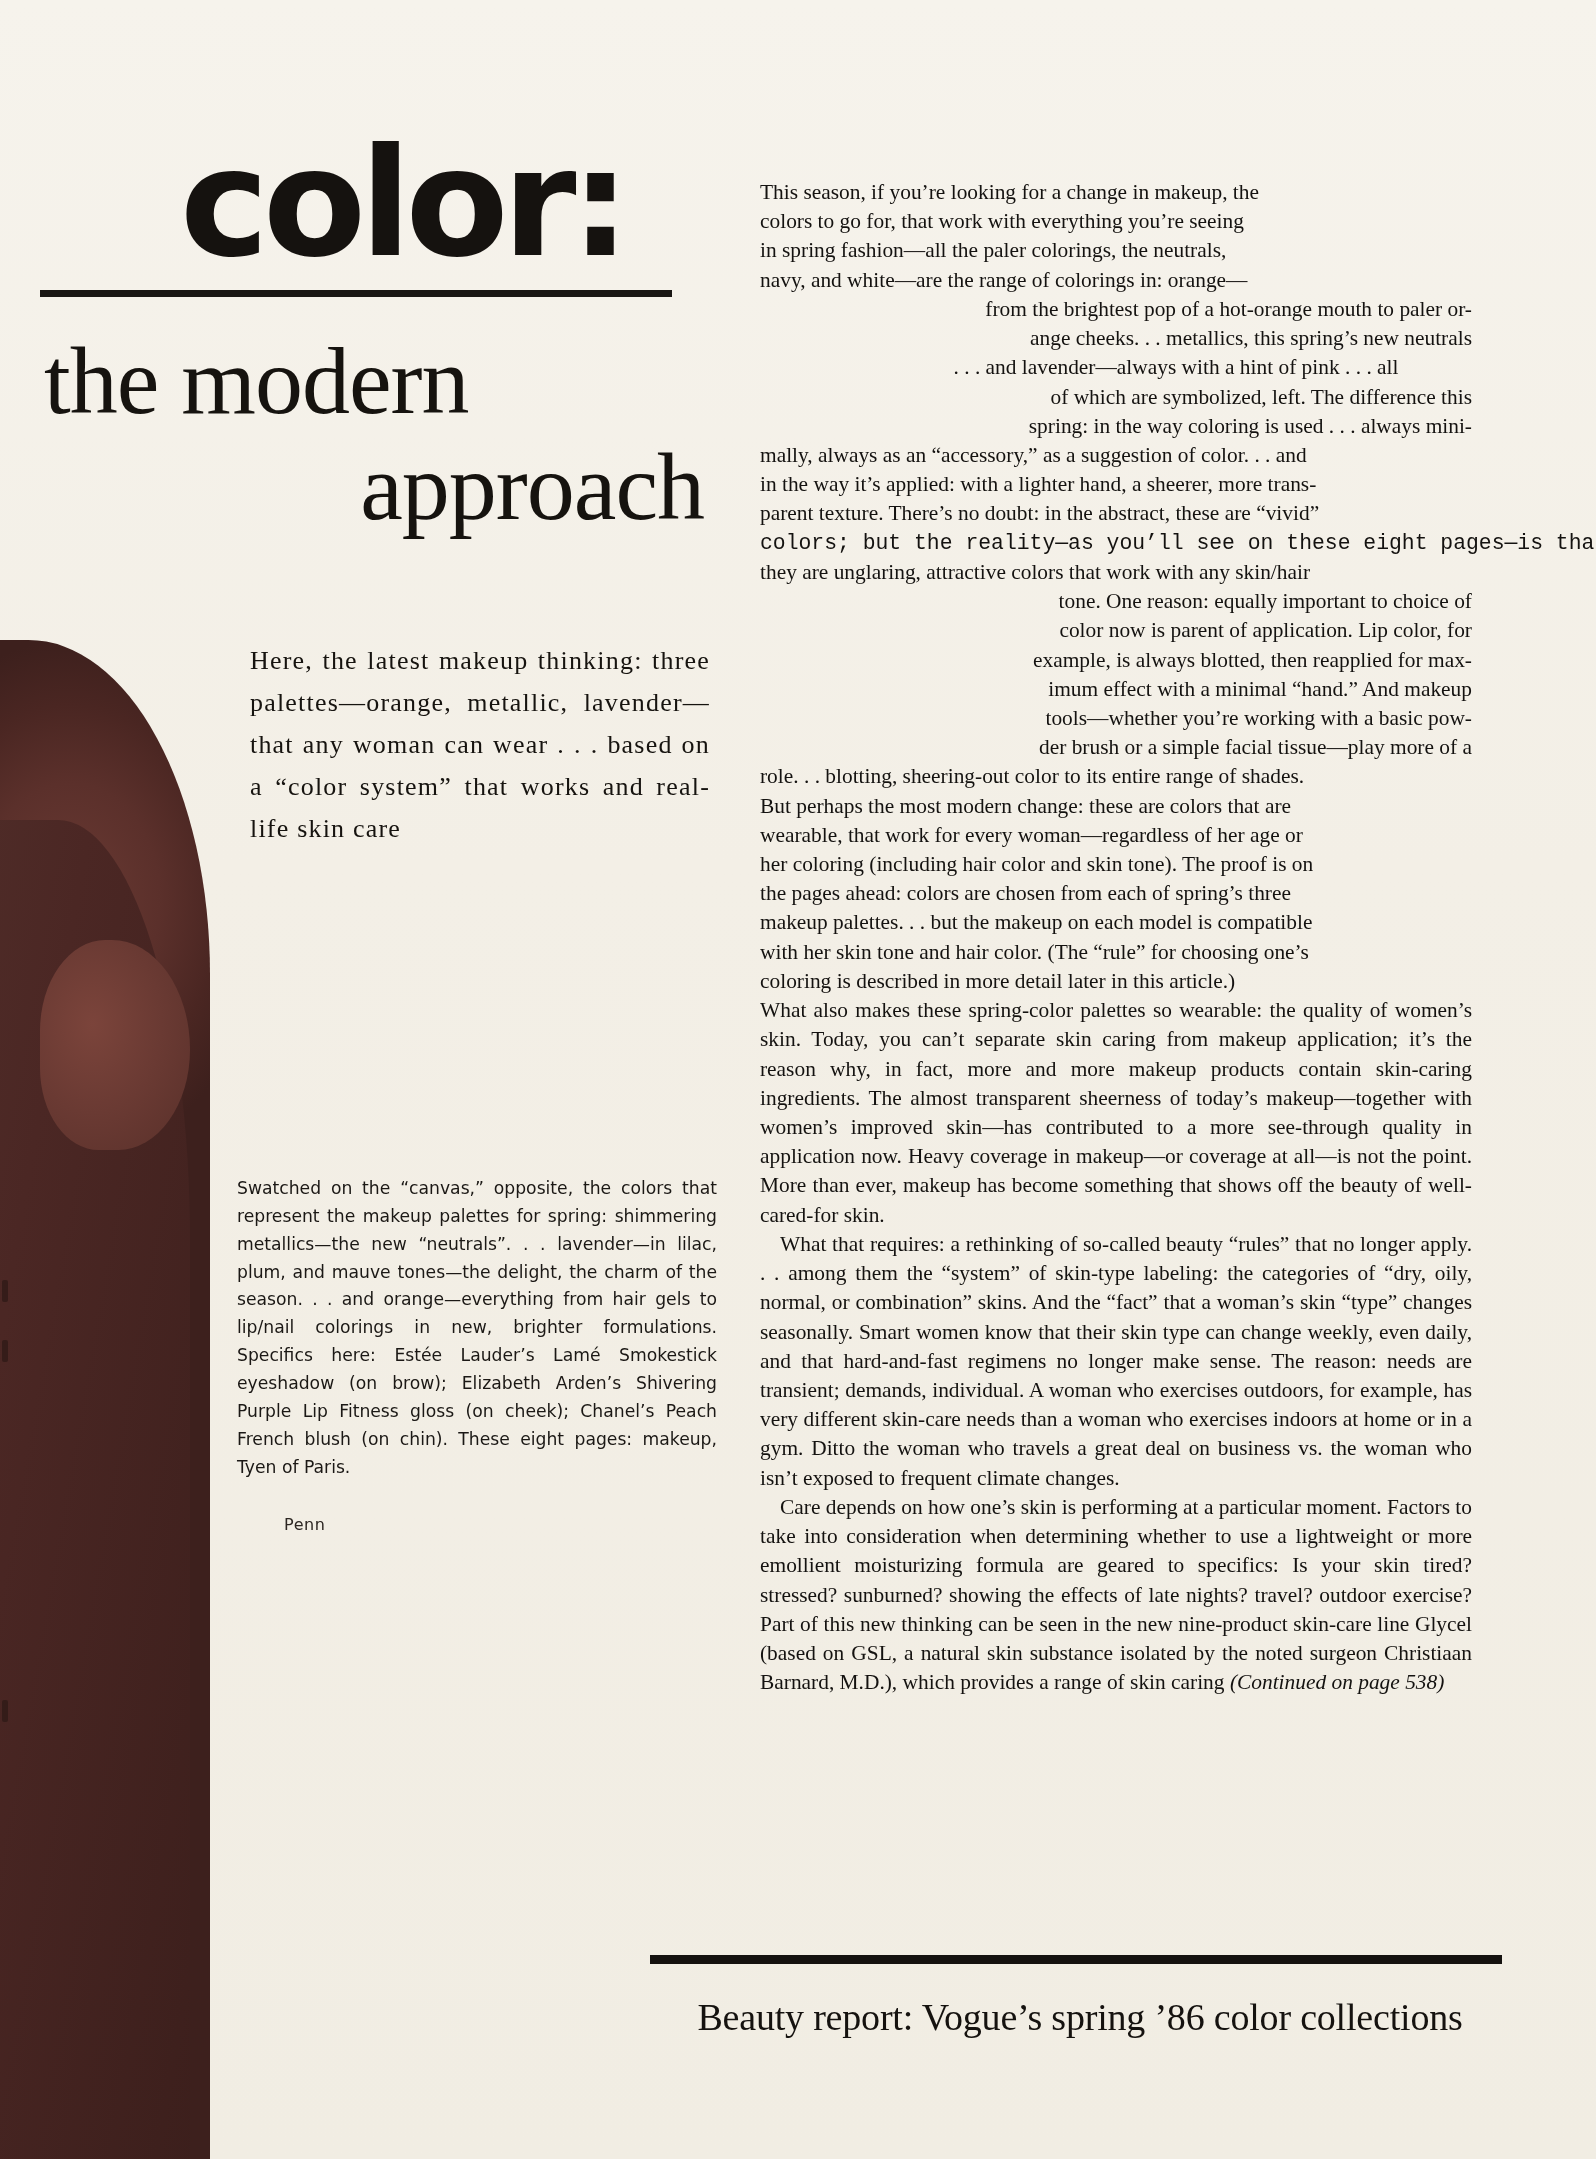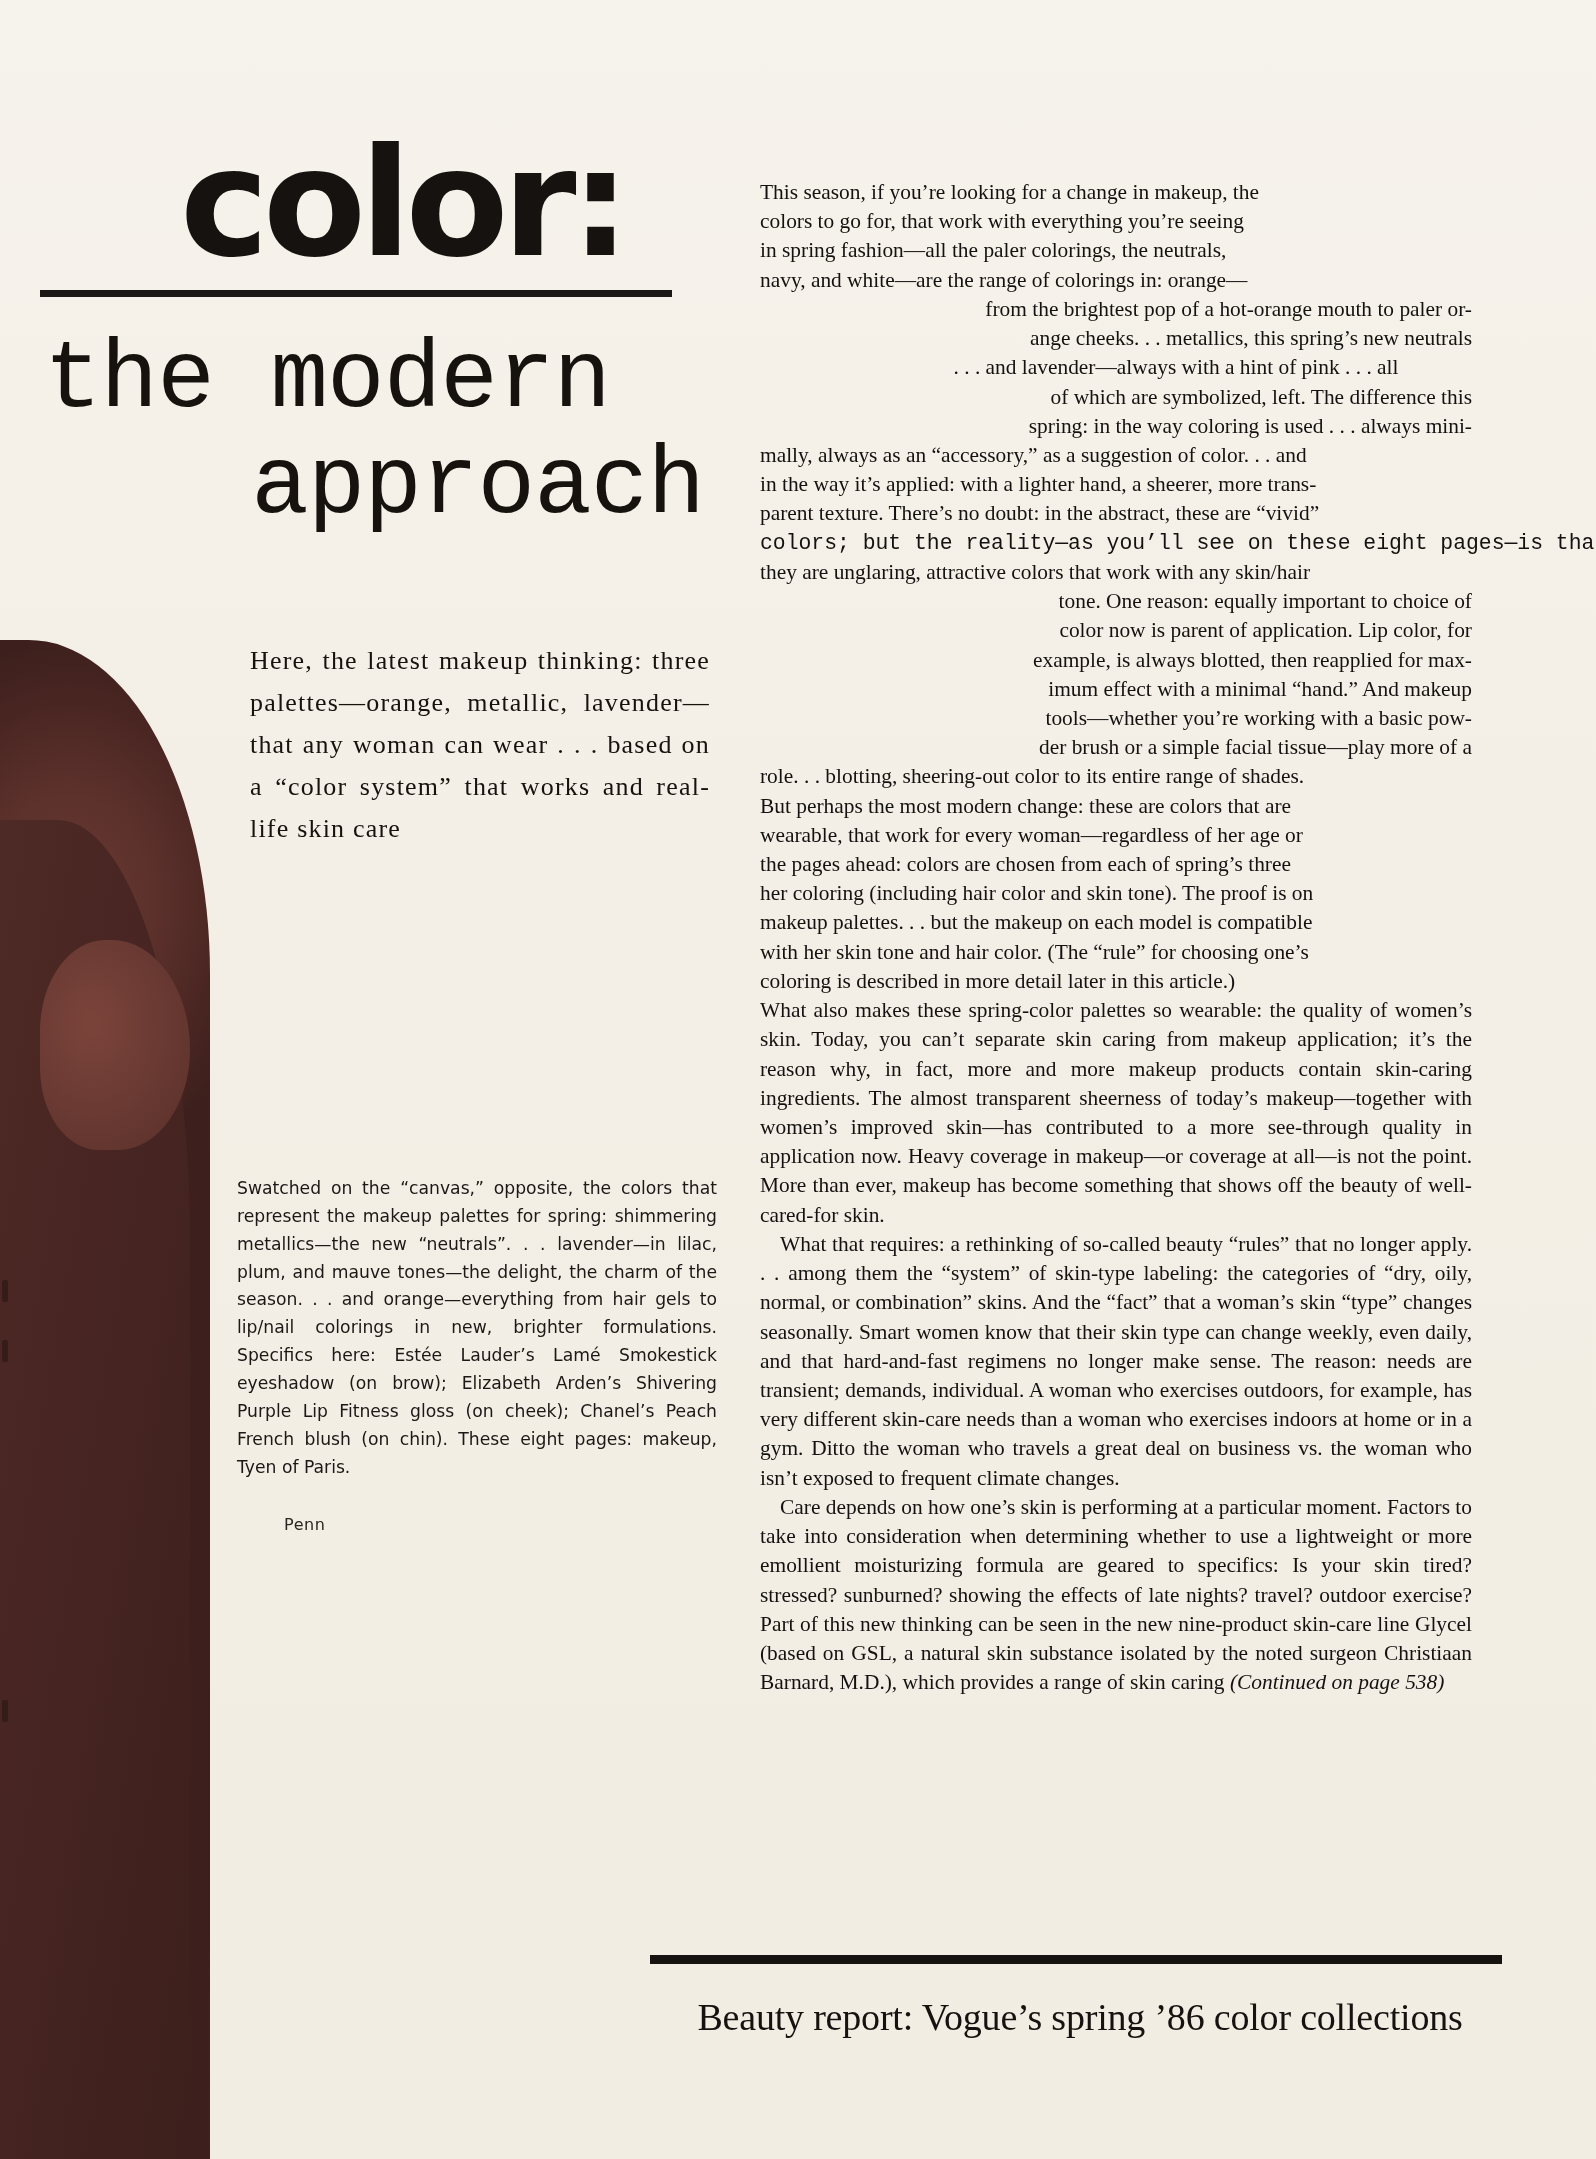--- a/index.html
+++ b/index.html
@@ -102,21 +102,21 @@
     width: 632px;
     height: 7px;
     background: #1a1714;
   }
 
   .title-modern {
     position: absolute;
     left: 4px;
     top: 192px;
     width: 660px;
-    font-family: Liberation Mono, monospace;
+    font-family: Liberation Serif, serif;
     font-size: 96px;
     line-height: 1.02;
     color: #16130f;
     letter-spacing: -1px;
   }
   .title-modern .l2 {
     display: block;
     text-align: right;
     margin-top: 8px;
     letter-spacing: -1px;
@@ -250,22 +250,22 @@
         <span class="ln" style="padding-left: 0px;">they are unglaring, attractive colors that work with any skin/hair</span>
         <span class="ln" style="padding-left: 120px; text-align: right;">tone. One reason: equally important to choice of</span>
         <span class="ln" style="padding-left: 120px; text-align: right;">color now is parent of application. Lip color, for</span>
         <span class="ln" style="padding-left: 120px; text-align: right;">example, is always blotted, then reapplied for max-</span>
         <span class="ln" style="padding-left: 120px; text-align: right;">imum effect with a minimal “hand.” And makeup</span>
         <span class="ln" style="padding-left: 120px; text-align: right;">tools—whether you’re working with a basic pow-</span>
         <span class="ln" style="padding-left: 120px; text-align: right;">der brush or a simple facial tissue—play more of a</span>
         <span class="ln" style="padding-left: 0px;">role. . . blotting, sheering-out color to its entire range of shades.</span>
         <span class="ln" style="padding-left: 0px;">But perhaps the most modern change: these are colors that are</span>
         <span class="ln" style="padding-left: 0px;">wearable, that work for every woman—regardless of her age or</span>
+        <span class="ln" style="padding-left: 0px;">her coloring (including hair color and skin tone). The proof is on</span>
         <span class="ln" style="padding-left: 0px;">the pages ahead: colors are chosen from each of spring’s three</span>
-        <span class="ln" style="padding-left: 0px;">her coloring (including hair color and skin tone). The proof is on</span>
         <span class="ln" style="padding-left: 0px;">makeup palettes. . . but the makeup on each model is compatible</span>
         <span class="ln" style="padding-left: 0px;">with her skin tone and hair color. (The “rule” for choosing one’s</span>
         <span class="ln" style="padding-left: 0px;">coloring is described in more detail later in this article.)</span>
       </div>
     <p>What also makes these spring-color palettes so wearable: the quality of women’s skin. Today, you can’t separate skin caring from makeup application; it’s the reason why, in fact, more and more makeup products contain skin-caring ingredients. The almost transparent sheerness of today’s makeup—together with women’s improved skin—has contributed to a more see-through quality in application now. Heavy coverage in makeup—or coverage at all—is not the point. More than ever, makeup has become something that shows off the beauty of well-cared-for skin.</p>
     <p>What that requires: a rethinking of so-called beauty “rules” that no longer apply. . . among them the “system” of skin-type labeling: the categories of “dry, oily, normal, or combination” skins. And the “fact” that a woman’s skin “type” changes seasonally. Smart women know that their skin type can change weekly, even daily, and that hard-and-fast regimens no longer make sense. The reason: needs are transient; demands, individual. A woman who exercises outdoors, for example, has very different skin-care needs than a woman who exercises indoors at home or in a gym. Ditto the woman who travels a great deal on business vs. the woman who isn’t exposed to frequent climate changes.</p>
     <p><span id="p4span">Care depends on how one’s skin is performing at a particular moment. Factors to take into consideration when determining whether to use a lightweight or more emollient moisturizing formula are geared to specifics: Is your skin tired? stressed? sunburned? showing the effects of late nights? travel? outdoor exercise? Part of this new thinking can be seen in the new nine-product skin-care line Glycel (based on GSL, a natural skin substance isolated by the noted surgeon Christiaan Barnard, M.D.), which provides a range of skin caring</span> <span class="cont">(Continued on page 538)</span></p>
   </div>
 
   <div class="rule-bottom"></div>

